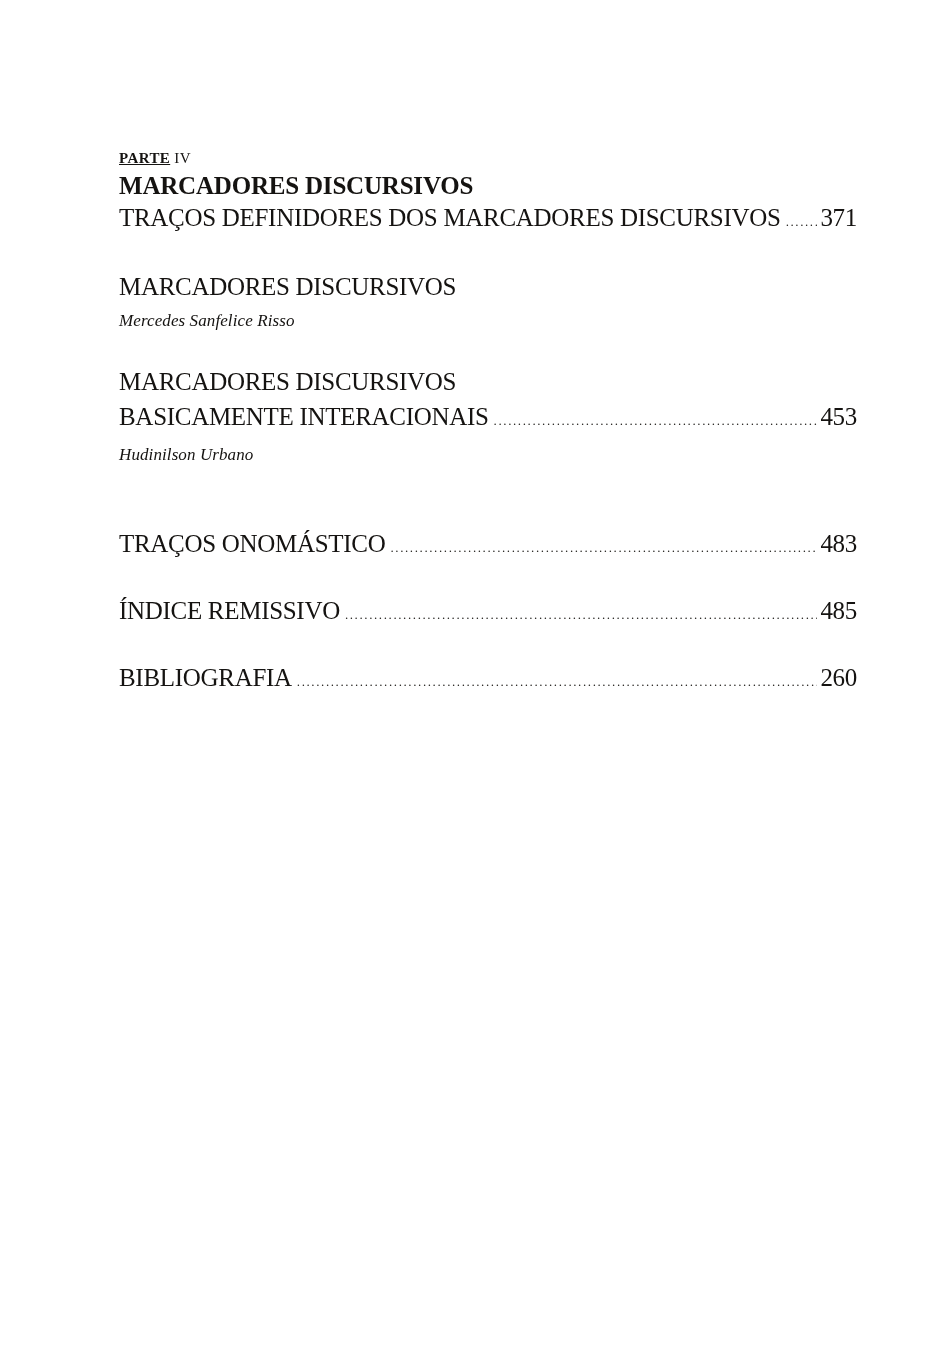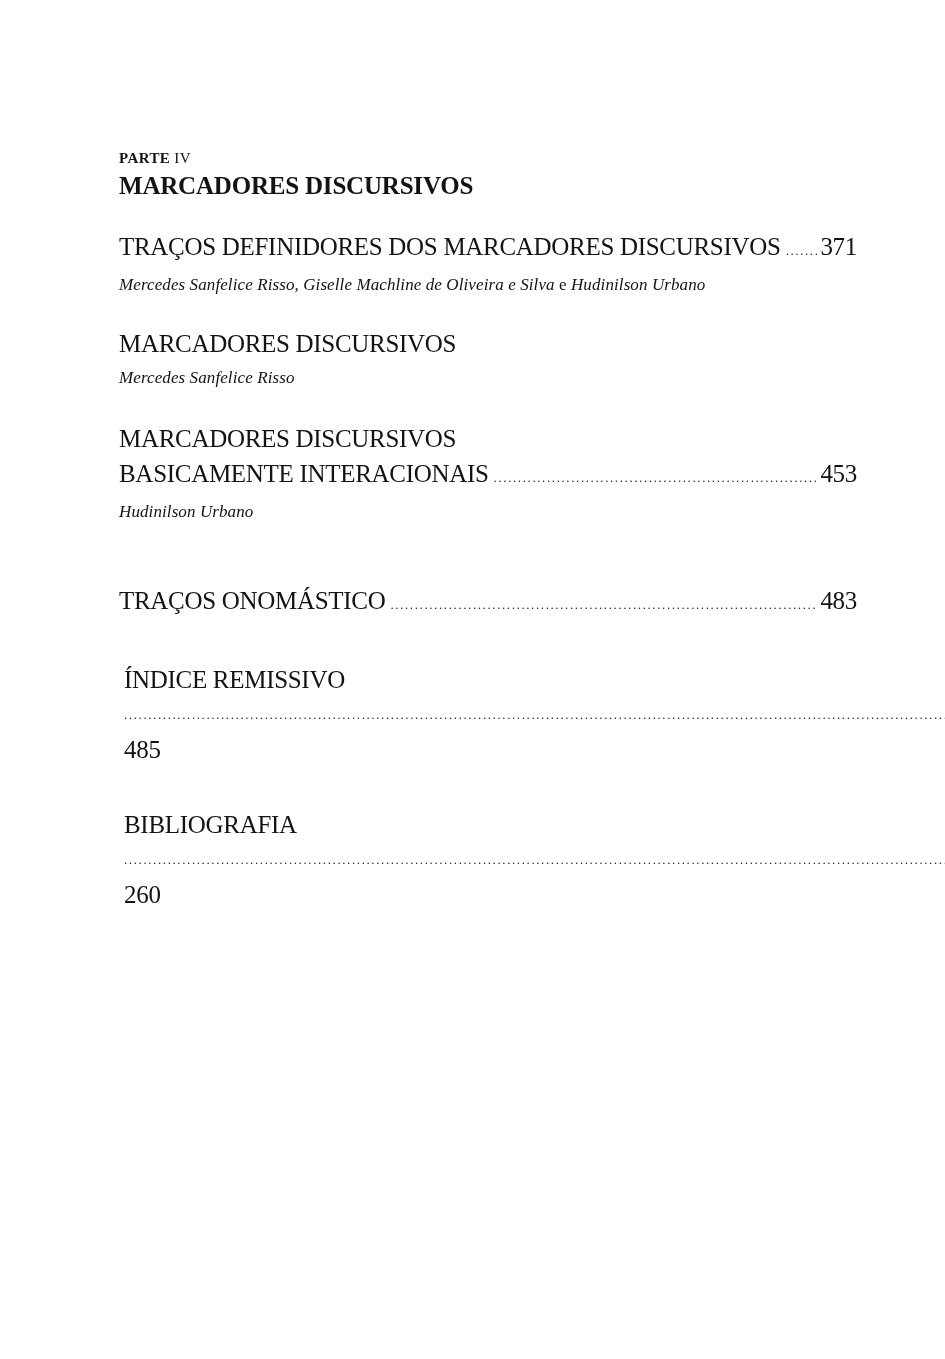--- a/index.html
+++ b/index.html
@@ -18,21 +18,21 @@
     top: 148px;
     width: 738px;
   }
 
   
   .part-label {
     font-size: 15px;
     line-height: 20px;
     letter-spacing: 0.4px;
   }
-  .part-label .pl-bold { font-weight: bold; }
+  .part-label .pl-bold { font-weight: bold; text-decoration: underline; }
   .part-title {
     margin: 3px 0 0 0;
     font-size: 25px;
     font-weight: bold;
     line-height: 29px;
     letter-spacing: -0.2px;
   }
 
   
   .toc-line {
@@ -59,54 +59,53 @@
   .dots::after {
     content: "..........................................................................................................................................................................................................................";
   }
   .pagenum {
     flex: 0 0 auto;
     white-space: nowrap;
     text-align: right;
   }
 
   
-  .entry-1 { margin-top: 29px; }
+  .entry-1 { }
   .entry-2 { margin-top: 30px; }
   .entry-3 { margin-top: 32px; }
   .byline {
     margin-top: 5px;
     font-size: 17px;
     line-height: 23px;
     letter-spacing: 0.1px;
   }
   .byline .it { font-style: italic; }
   .byline .rm { font-style: normal; }
 
   
   .back-matter { margin-top: 60px; }
-  .back-item + .back-item { margin-top: 40px; flex-direction: column; }
+  .back-item + .back-item { margin-top: 28px; }
 </style>
 </head>
 <body>
 
 <div class="page">
   <div class="content">
 
     <div class="part-header">
       <div class="part-label"><span class="pl-bold">PARTE</span> <span>IV</span></div>
       <h1 class="part-title">MARCADORES DISCURSIVOS</h1>
     </div>
 
     <div class="entry entry-1">
       <div class="toc-line">
         <span class="toc-title">TRAÇOS DEFINIDORES DOS MARCADORES DISCURSIVOS</span>
         <span class="dots"></span>
         <span class="pagenum">371</span>
       </div>
-      <div class="byline"><span class="it">Mercedes Sanfelice Risso, Giselle Machline de Oliveira e Silva</span><span class="rm"> e </span><span class="it">Hudinilson Urbano</span></div>
     </div>
 
     <div class="entry entry-2">
       <div class="toc-line">
         <span class="toc-title">MARCADORES DISCURSIVOS</span>
       </div>
       <div class="byline"><span class="it">Mercedes Sanfelice Risso</span></div>
     </div>
 
     <div class="entry entry-3">

